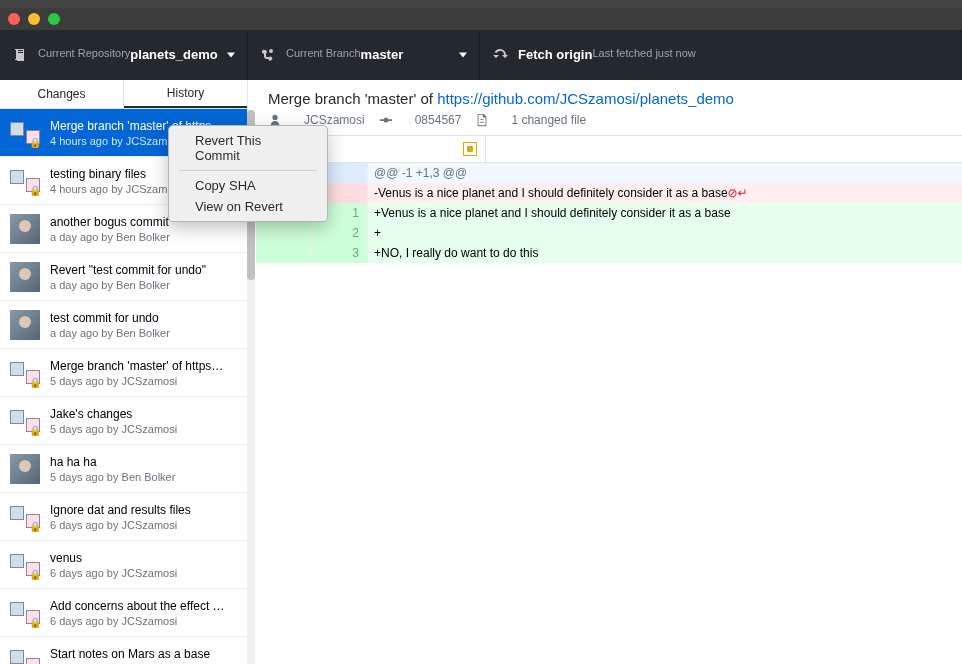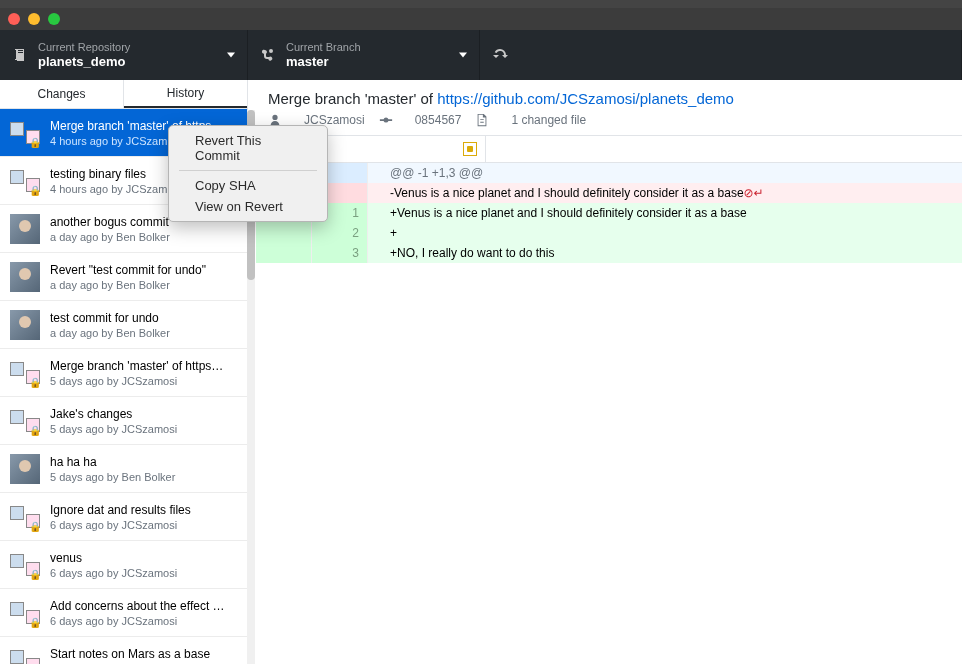--- a/index.html
+++ b/index.html
@@ -9,21 +9,21 @@
 .tb-dot { width: 12px; height: 12px; border-radius: 50%; }
 .tb-close { background: #ff5f57; }
 .tb-min { background: #febc2e; }
 .tb-max { background: #28c840; }
 .toolbar { height: 50px; background: #24292e; color: #fff; display: flex; }
 .toolbar-section { display: flex; align-items: center; padding: 0 12px; border-right: 1px solid #1b1f23; position: relative; }
 .ts-repo { width: 248px; }
 .ts-branch { width: 232px; }
 .ts-fetch { flex: 1; }
 .ts-icon { width: 16px; height: 16px; fill: #c8c8c8; margin-right: 10px; flex-shrink: 0; }
-.ts-labels { display: flex; flex-direction: column; line-height: 1.2; justify-content: flex-end; }
+.ts-labels { display: flex; line-height: 1.2; justify-content: flex-end; }
 .ts-small { font-size: 11px; color: #a0a4a8; }
 .ts-big { font-size: 13px; font-weight: 600; color: #fff; }
 .ts-dropdown { position: absolute; right: 12px; top: 50%; transform: translateY(-50%); width: 0; height: 0; border-left: 4px solid transparent; border-right: 4px solid transparent; border-top: 5px solid #fff; }
 .body { display: flex; height: calc(100% - 80px); }
 .sidebar { width: 248px; border-right: 1px solid #e1e4e8; display: flex; flex-direction: column; position: relative; }
 .sidebar-scroll { width: 8px; background: #f0f0f0; position: absolute; right: -8px; top: 30px; bottom: 0; }
 .sidebar-thumb { position: absolute; top: 0; left: 0; width: 8px; height: 170px; background: #c1c1c1; border-radius: 4px; }
 .tabs { display: flex; height: 29px; border-bottom: 1px solid #e1e4e8; }
 .tab { flex: 1; display: flex; align-items: center; justify-content: center; font-size: 12px; color: #24292e; cursor: pointer; background: #fff; }
 .tab.active { border-bottom: 2px solid #24292e; font-weight: 400; }
@@ -50,21 +50,21 @@
 .file-bar { display: flex; border-top: 1px solid #e1e4e8; border-bottom: 1px solid #e1e4e8; height: 28px; }
 .file-left { width: 230px; border-right: 1px solid #e1e4e8; display:flex; align-items:center; justify-content:flex-end; padding-right:8px; }
 .file-badge { width: 14px; height: 14px; border: 1px solid #dbab09; display: flex; align-items: center; justify-content: center; }
 .file-badge-dot { width: 6px; height: 6px; background: #dbab09; border-radius: 1px; }
 .file-right { flex: 1; }
 .diff { flex: 1; font-family: "SFMono-Regular", Consolas, "Liberation Mono", Menlo, monospace; font-size: 12px; }
 .diff-row { display: flex; line-height: 20px; }
 .gutter { width: 60px; text-align: right; padding-right: 8px; color: #a0a4a8; border-right: 1px solid #eee; user-select:none; }
 .gutter-old { width: 56px; }
 .gutter-new { width: 56px; }
-.diff-line { flex: 1; padding-left: 22px; white-space: pre-wrap; word-break: break-all; }
+.diff-line { flex: 1; padding-left: 6px; white-space: pre-wrap; word-break: break-all; }
 .hunk { background: #f1f8ff; color: #6a737d; }
 .hunk .gutter { background: #dbedff; }
 .hunk .diff-line { background:#f1f8ff; }
 .del { background: #ffeef0; }
 .del .gutter { background: #ffdce0; color:#b08080; }
 .add { background: #e6ffed; }
 .add .gutter { background: #cdffd8; color:#7aa080; }
 .red-icon { color:#cb2431; }
 .context-menu { position: absolute; left: 168px; top: 125px; width: 160px; background: #f0f0f0; border: 1px solid #b5b5b5; border-radius: 5px; box-shadow: 0 6px 18px rgba(0,0,0,0.25); padding: 4px 10px; z-index: 100; font-size: 13px; }
 .cm-item { padding: 3px 16px; cursor: default; color:#2b2b2b; }
@@ -100,20 +100,24 @@
     <div class="ts-labels">
       <span class="ts-small">Current Branch</span>
       <span class="ts-big">master</span>
     </div>
     <div class="ts-dropdown"></div>
   </div>
   <div class="toolbar-section ts-fetch">
     <svg class="ts-icon" viewBox="0 0 16 16">
         <path d="M8 2a6 6 0 0 0-5.3 3.2l1.8.8A4 4 0 0 1 12 8h-2l3 3 3-3h-2A6 6 0 0 0 8 2zM3 8H1l3 3 3-3H5a4 4 0 0 1 0 0z"></path>
       </svg>
+    <div class="ts-labels">
+      <span class="ts-big">Fetch origin</span>
+      <span class="ts-small">Last fetched just now</span>
+    </div>
   </div>
 </div>
 
 <div class="body">
   <div class="sidebar">
     <div class="tabs">
       <div class="tab">Changes</div>
       <div class="tab active">History</div>
     </div>
     <div class="commit-list" id="commit-list">

